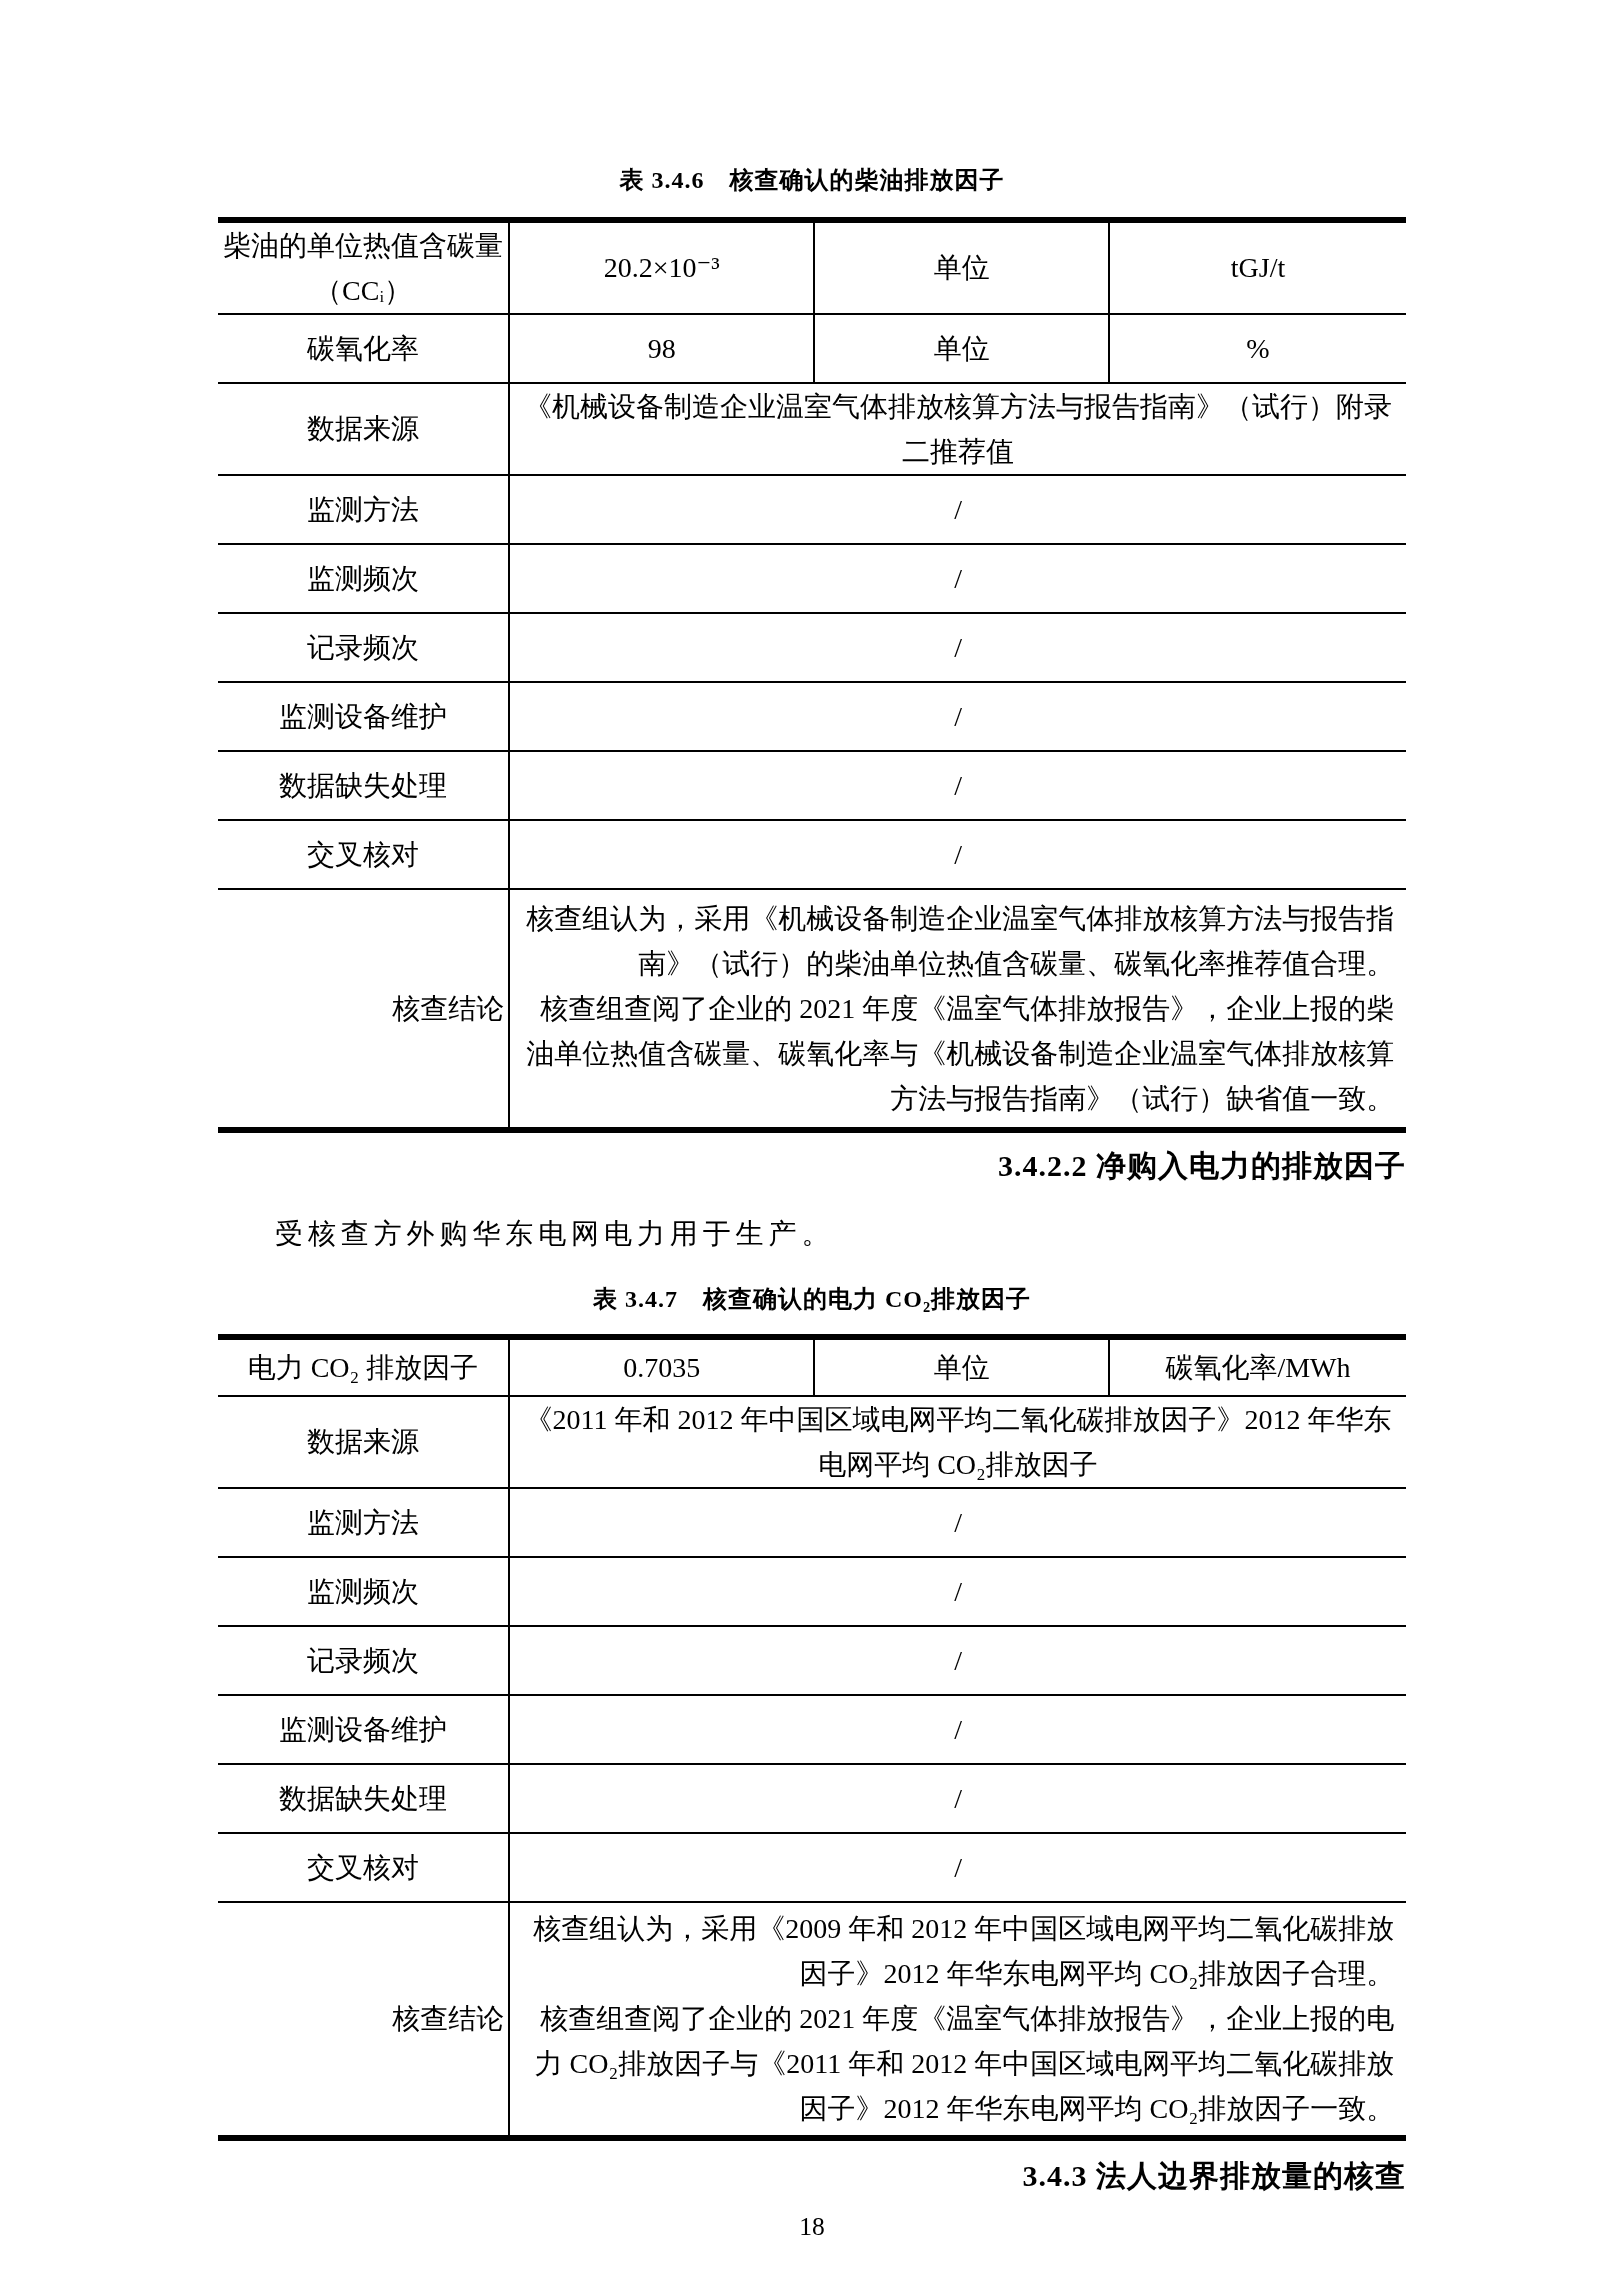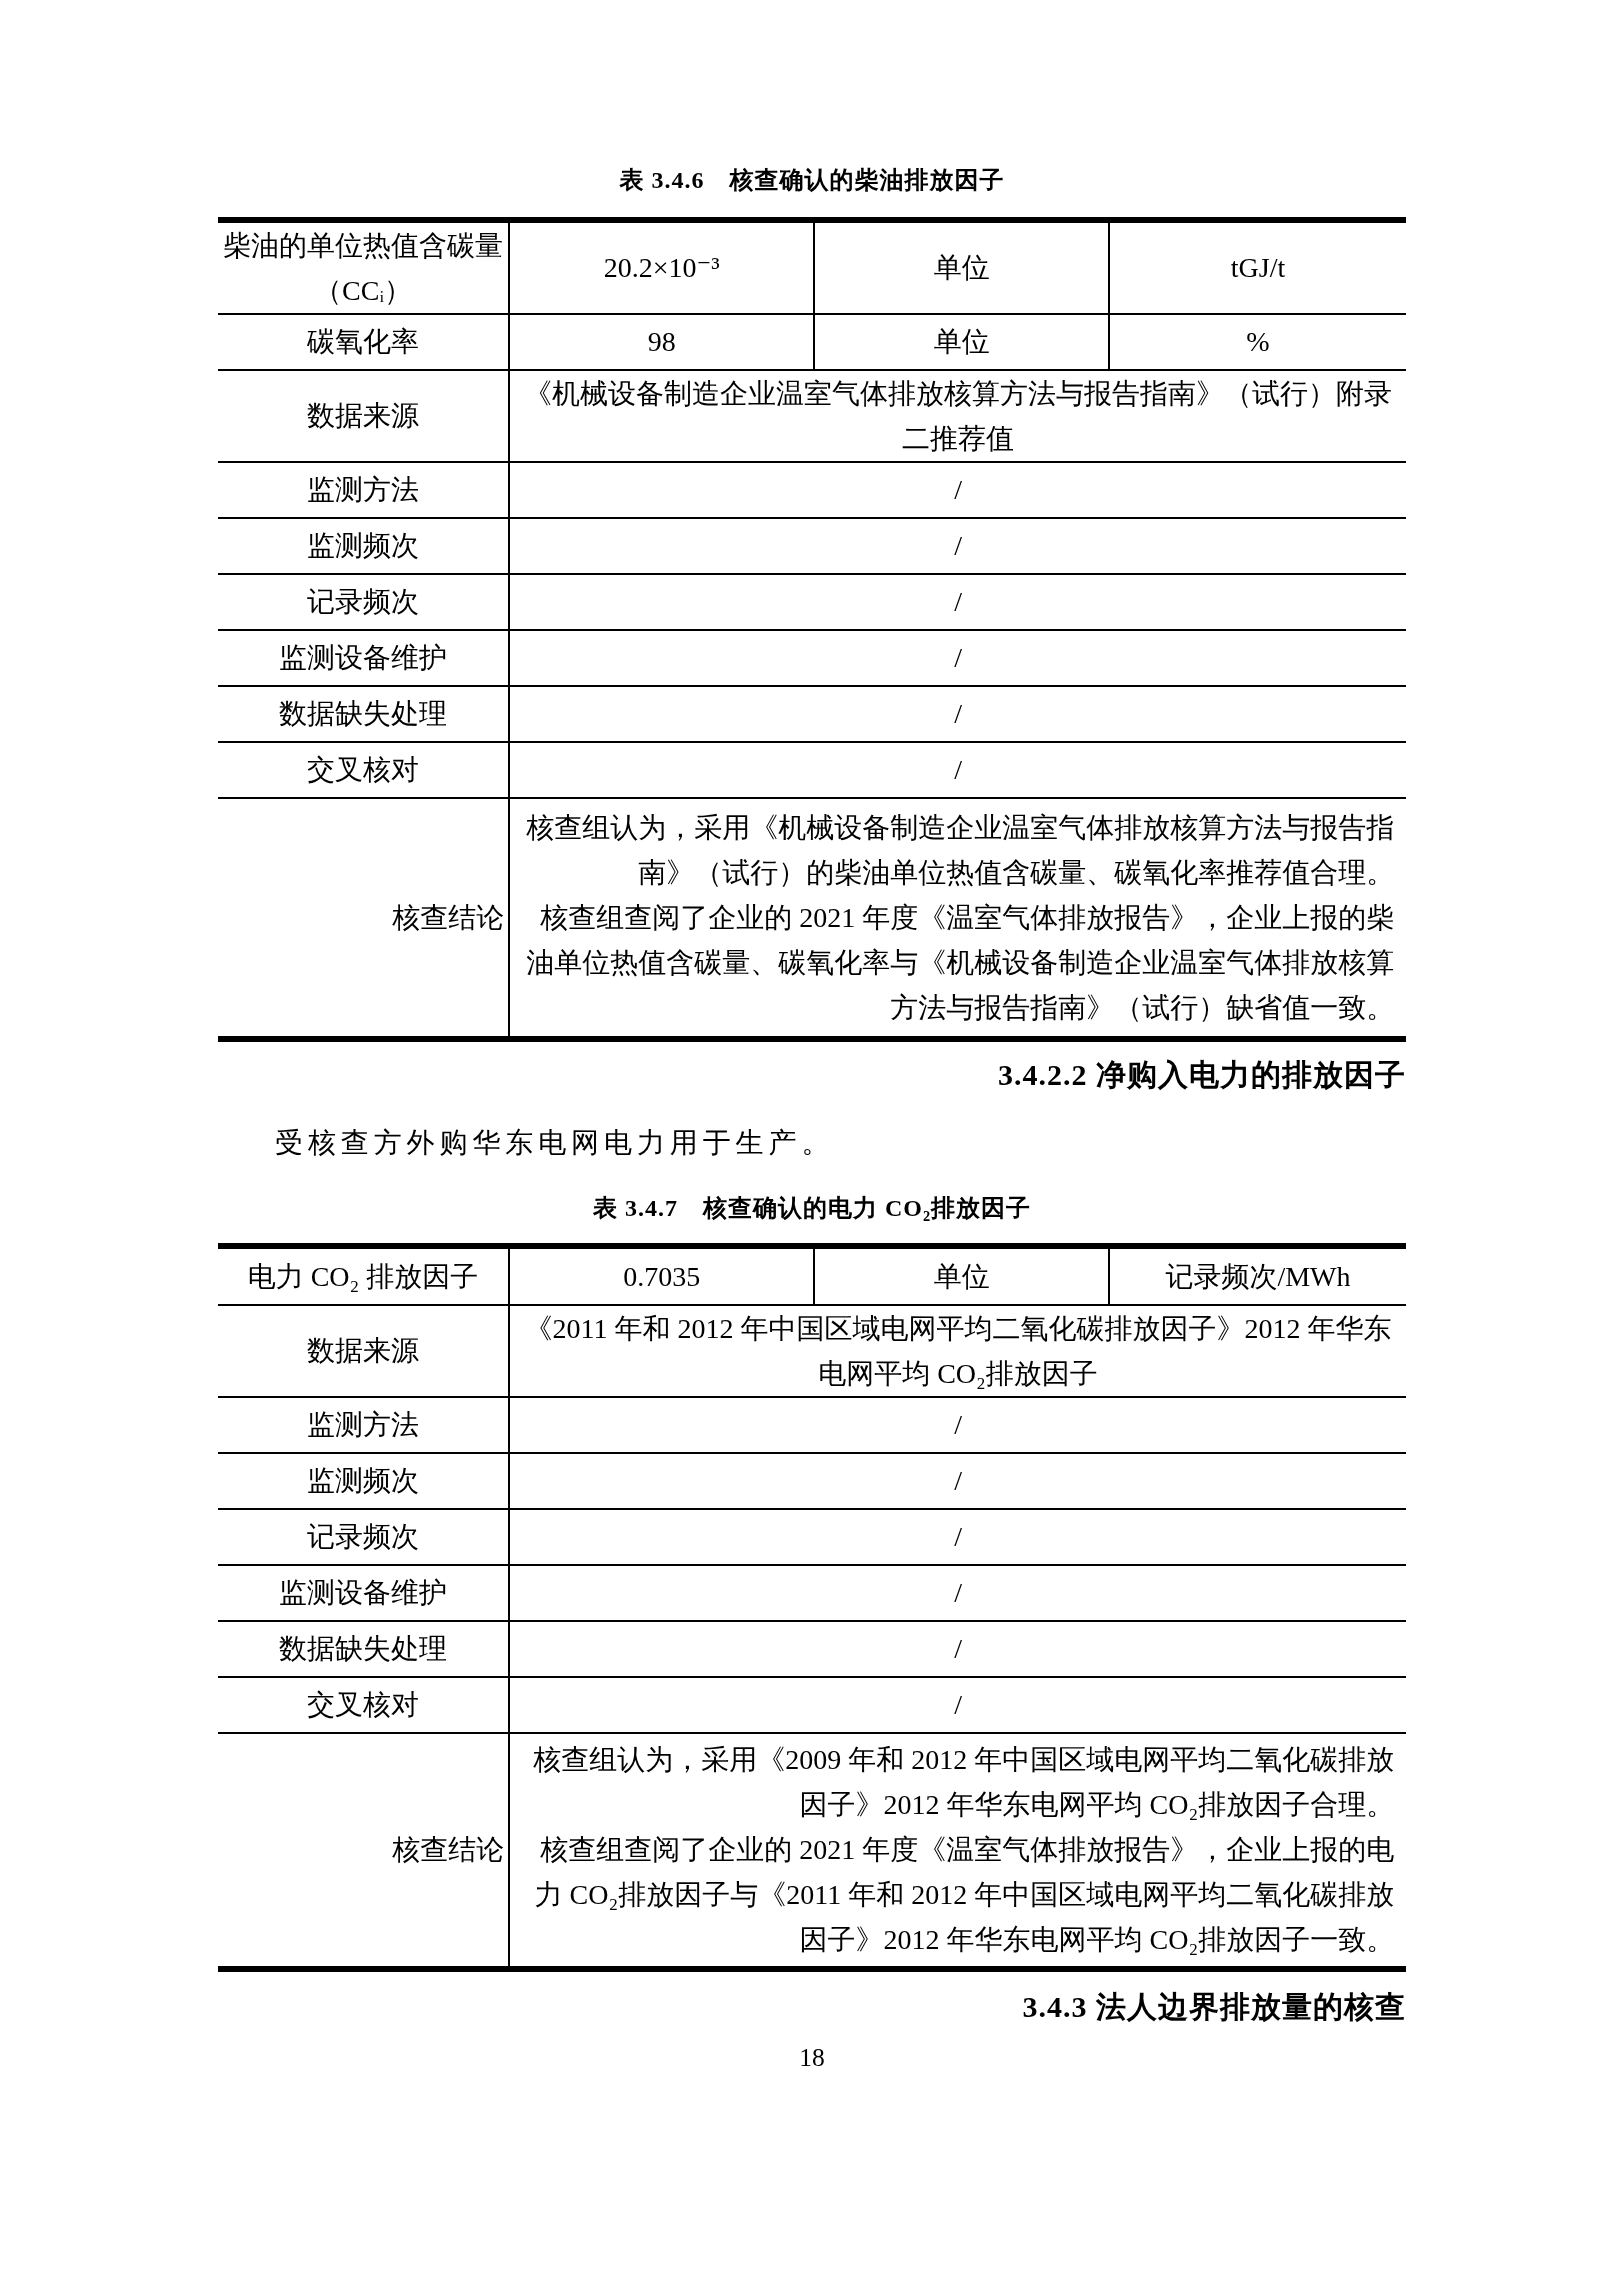--- a/index.html
+++ b/index.html
@@ -28,21 +28,21 @@
     text-align:center; vertical-align:middle;
     padding:0 3.9px; font-size:28px; line-height:45px;
   }
   .tbl tr:last-child td { border-bottom:none;text-align:right; }
   .tbl td.vr { border-right:2px solid #000; }
 
   col.c1 { width:24.5%; } col.c2 { width:25.7%; }
   col.c3 { width:24.8%; } col.c4 { width:25.0%; }
 
   tr.h-factor2 td { height:93px; }
-  tr.h-one    td { height:56px; }
+  tr.h-one    td { height:69px; }
   tr.h-src    td { height:91px; }
   tr.h-f1     td { height:59px; }
   tr.h-concl1 td { height:241px; }
   tr.h-concl2 td { height:227px; }
 
   td.concl {
     text-align:justify; vertical-align:middle;
     padding:3.9px 11.8px 3.9px 13.7px; line-height:45px;
   }
 
@@ -140,21 +140,21 @@
         <col class="c1">
         <col class="c2">
         <col class="c3">
         <col class="c4">
       </colgroup>
     <tbody>
       <tr class="h-f1">
         <td class="vr">电力 CO₂ 排放因子</td>
         <td class="vr">0.7035</td>
         <td class="vr">单位</td>
-        <td>记录频次/MWh</td>
+        <td>碳氧化率/MWh</td>
       </tr>
       <tr class="h-src">
         <td class="vr">数据来源</td>
         <td colspan="3">《2011 年和 2012 年中国区域电网平均二氧化碳排放因子》2012 年华东电网平均 CO₂排放因子</td>
       </tr>
       <tr class="h-one">
         <td class="vr">监测方法</td>
         <td colspan="3">/</td>
       </tr>
       <tr class="h-one">

